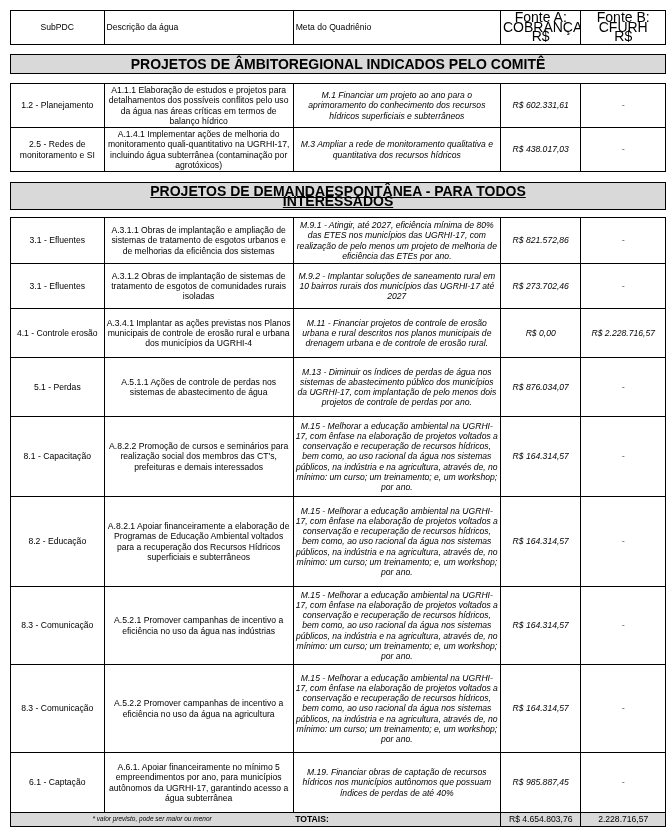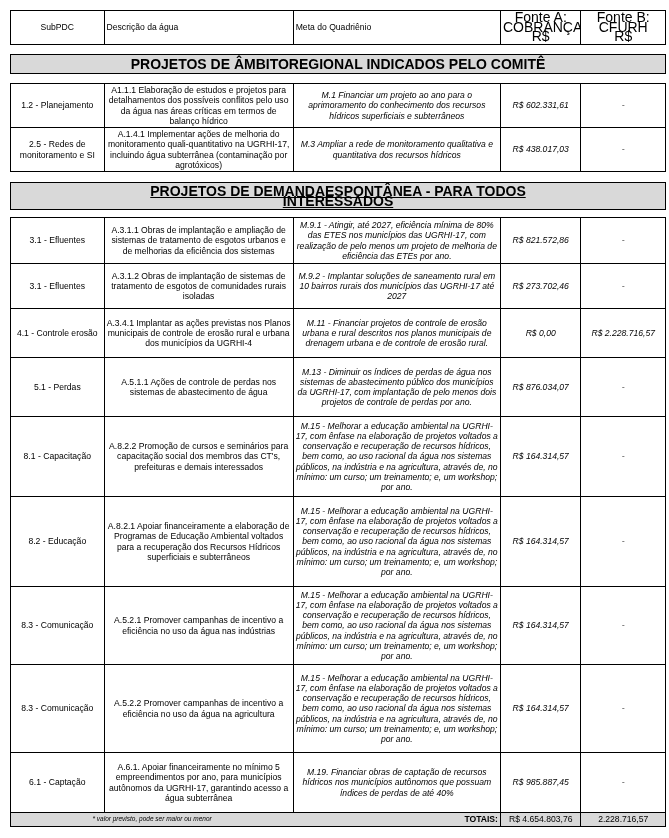--- a/index.html
+++ b/index.html
@@ -10,21 +10,21 @@
     .c1 { width: 93px; } .c2 { width: 188px; } .c3 { width: 206px; } .c4 { width: 80px; } .c5 { width: 84px; }
     .hdr td { height: 33px; }
     .hdr .left { text-align: left; }
     .hdr .fonte { font-size: 14px; line-height: 9.4px; }
     .section { position: absolute; left: 10px; width: 654px; background: #d9d9d9; border: 1px solid #000;
                font-size: 14px; font-weight: bold; text-align: center; display: flex; align-items: center; justify-content: center; line-height: 10px; }
     .meta { font-style: italic; }
     .val { white-space: nowrap; font-style: italic; }
     .footer td { background: #d9d9d9; height: 13px; }
     .footer .note { font-size: 6.5px; font-style: italic; text-align: center; border-right: none; }
-    .footer .tot-label { text-align: right; font-weight: bold; border-left: none; }
+    .footer .tot-label { text-align: left; font-weight: bold; border-left: none; }
     .footer .tot { font-weight: normal; white-space: nowrap; }
   </style>
 </head>
 <body>
 
 <table class="tbl hdr" style="top:10px;">
   <colgroup>
       <col class="c1">
       <col class="c2">
       <col class="c3">
@@ -115,21 +115,21 @@
   </tr>
   <tr style="height:59px;">
     <td>5.1 - Perdas</td>
     <td>A.5.1.1 Ações de controle de perdas nos sistemas de abastecimento de água</td>
     <td class="meta">M.13 - Diminuir os índices de perdas de água nos sistemas de abastecimento público dos municípios da UGRHI-17, com implantação de pelo menos dois projetos de controle de perdas por ano.</td>
     <td class="val">R$ 876.034,07</td>
     <td class="val">-</td>
   </tr>
   <tr style="height:80px;">
     <td>8.1 - Capacitação</td>
-    <td>A.8.2.2 Promoção de cursos e seminários para capacitação social dos membros das CT's, prefeituras e demais interessados</td>
+    <td>A.8.2.2 Promoção de cursos e seminários para realização social dos membros das CT's, prefeituras e demais interessados</td>
     <td class="meta">M.15 - Melhorar a educação ambiental na UGRHI-17, com ênfase na elaboração de projetos voltados a conservação e recuperação de recursos hídricos, bem como, ao uso racional da água nos sistemas públicos, na indústria e na agricultura, através de, no mínimo: um curso; um treinamento; e, um workshop; por ano.</td>
     <td class="val">R$ 164.314,57</td>
     <td class="val">-</td>
   </tr>
   <tr style="height:90px;">
     <td>8.2 - Educação</td>
     <td>A.8.2.1 Apoiar financeiramente a elaboração de Programas de Educação Ambiental voltados para a recuperação dos Recursos Hídricos superficiais e subterrâneos</td>
     <td class="meta">M.15 - Melhorar a educação ambiental na UGRHI-17, com ênfase na elaboração de projetos voltados a conservação e recuperação de recursos hídricos, bem como, ao uso racional da água nos sistemas públicos, na indústria e na agricultura, através de, no mínimo: um curso; um treinamento; e, um workshop; por ano.</td>
     <td class="val">R$ 164.314,57</td>
     <td class="val">-</td>

